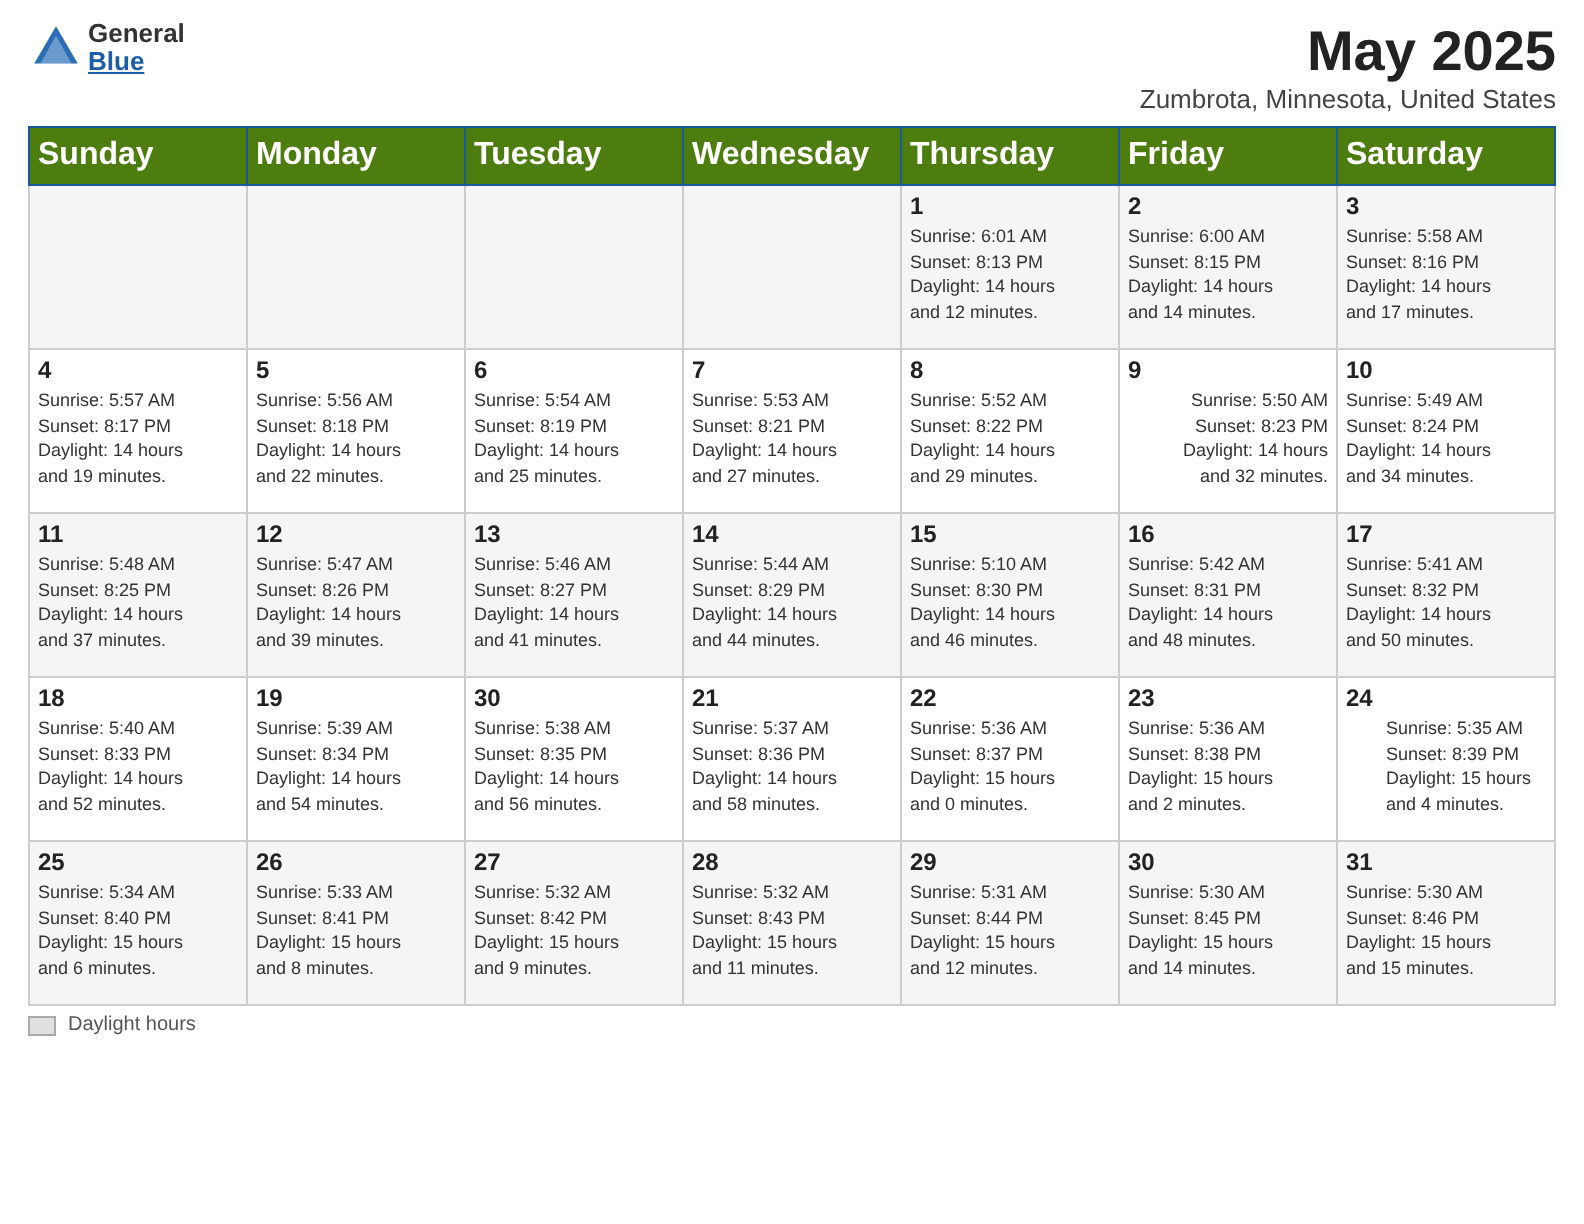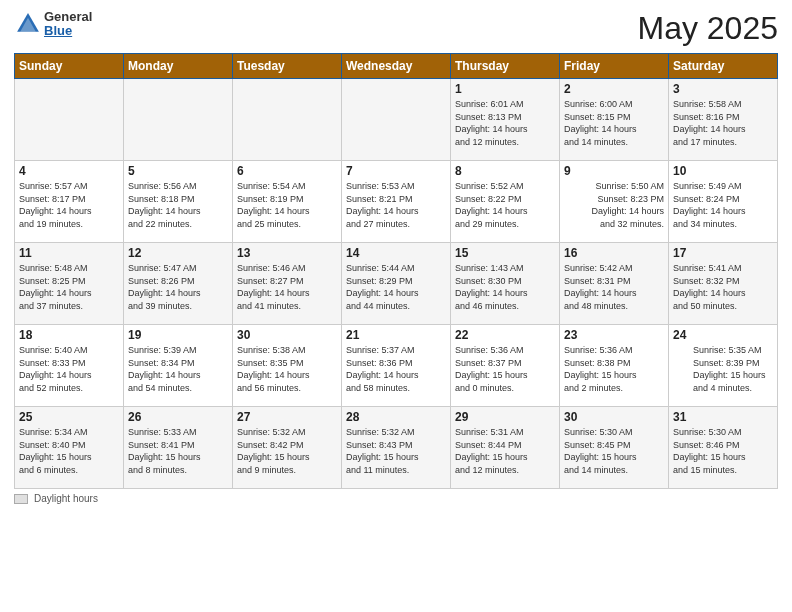--- a/index.html
+++ b/index.html
@@ -38,39 +38,39 @@
     .logo-general { color: #333; }
     .logo-blue { color: #1a5fa8; text-decoration: underline; }
     .logo-icon {
       width: 28px;
       height: 28px;
     }
     .title-block {
       text-align: right;
     }
     .main-title {
-      font-size: 32px;
-      font-weight: normal;
+      font-size: 28px;
+      font-weight: bold;
       color: #222;
     }
     .subtitle {
       font-size: 13px;
       color: #444;
     }
     .calendar {
       flex: 1;
       border: 1px solid #ccc;
       border-collapse: collapse;
       width: 100%;
       table-layout: fixed;
     }
     .calendar th {
-      background: #a16207;
+      background: #4d7c0f;
       color: #fff;
-      font-size: 12px;
+      font-size: 16px;
       font-weight: bold;
       padding: 5px 4px;
       text-align: left;
       border: 1px solid #1a5a9a;
     }
     .calendar td {
       vertical-align: top;
       border: 1px solid #ccc;
       padding: 3px 4px;
       font-size: 9.5px;
@@ -131,20 +131,21 @@
         <polygon points="18,4 32,28 4,28" fill="#2a6db5"></polygon>
         <polygon points="18,10 28,28 8,28" fill="#fff" opacity="0.3"></polygon>
       </svg>
       <div class="logo-text">
         <span class="logo-general">General</span>
         <span class="logo-blue">Blue</span>
       </div>
     </div>
     <div class="title-block">
       <div class="main-title">May 2025</div>
+      <div class="subtitle">Zumbrota, Minnesota, United States</div>
     </div>
   </div>
 
   <table class="calendar">
     <thead>
       <tr>
       <th>Sunday</th>
           <th>Monday</th>
           <th>Tuesday</th>
           <th>Wednesday</th>
@@ -256,21 +257,21 @@
           </td>
           <td>
             <span class="day-num">14</span>
             <div class="day-info" style="white-space: pre-line;">Sunrise: 5:44 AM
 Sunset: 8:29 PM
 Daylight: 14 hours
 and 44 minutes.</div>
           </td>
           <td>
             <span class="day-num">15</span>
-            <div class="day-info" style="white-space: pre-line;">Sunrise: 1:43 AM
+            <div class="day-info" style="white-space: pre-line;">Sunrise: 5:10 AM
 Sunset: 8:30 PM
 Daylight: 14 hours
 and 46 minutes.</div>
           </td>
           <td>
             <span class="day-num">16</span>
             <div class="day-info" style="white-space: pre-line;">Sunrise: 5:42 AM
 Sunset: 8:31 PM
 Daylight: 14 hours
 and 48 minutes.</div>

